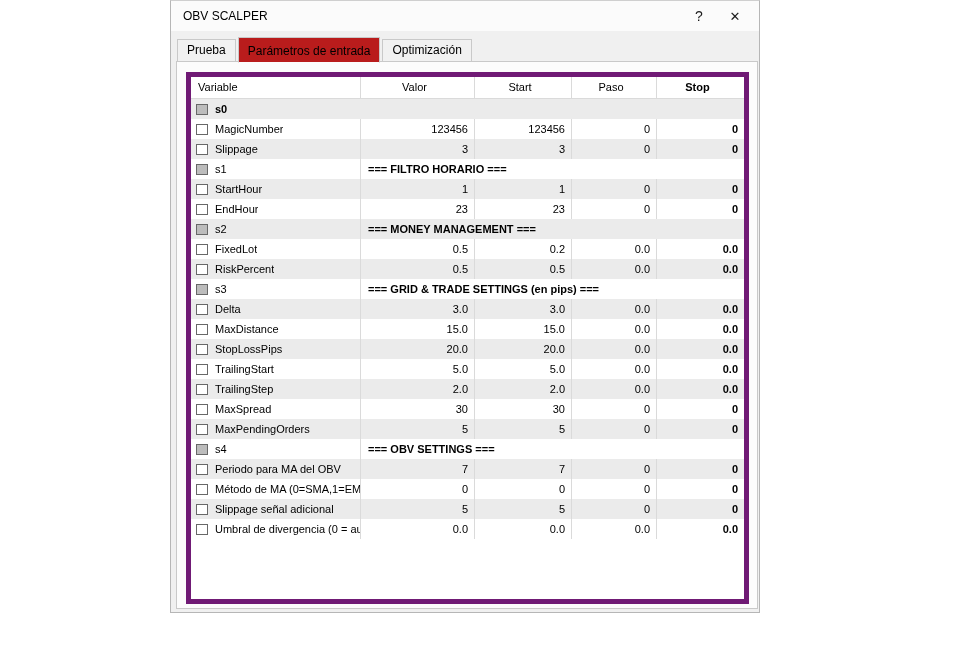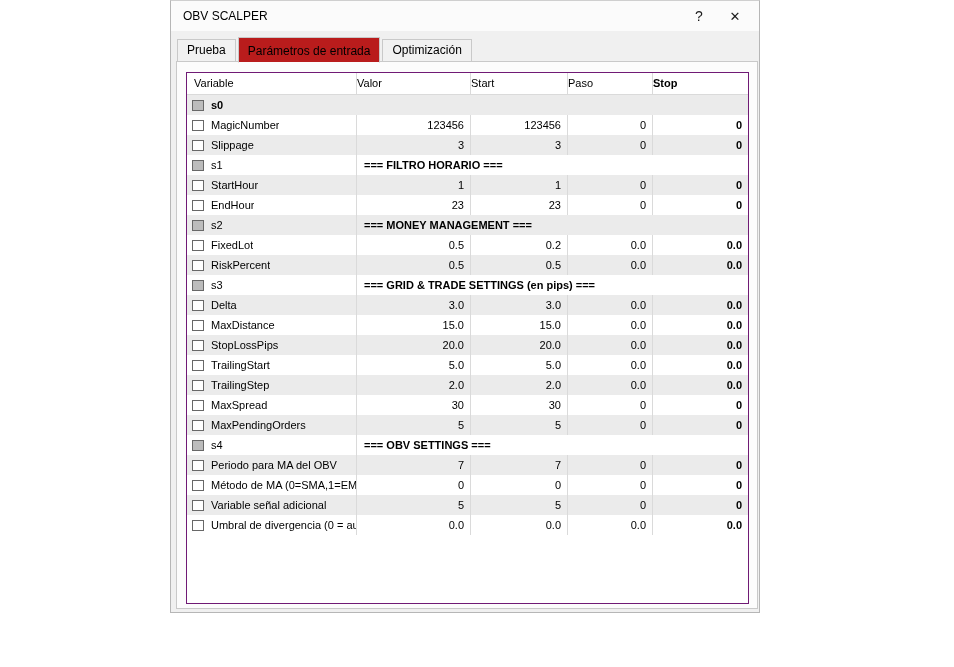--- a/index.html
+++ b/index.html
@@ -32,38 +32,38 @@
     padding-top:6px; margin-bottom:-1px; z-index:4; position:relative;
   }
 
   .tabpage {
     position:absolute; left:5px; top:60px; width:582px; height:548px;
     background:#fcfcfc; border:1px solid #c9c9c9; z-index:1;
   }
 
   .ptable {
     position:absolute; left:9px; top:10px; width:563px; height:532px;
-    background:#ffffff; border:1px solid #701a75; overflow:hidden;
+    background:#ffffff; border:5px solid #701a75; overflow:hidden;
     font-size:11px;
   }
   .thead {
     display:grid; grid-template-columns:170px 114px 97px 85px 1fr;
     height:22px; background:#ffffff; border-bottom:1px solid #dadada;
   }
   .thead .cell { line-height:21px; }
   .trow {
     display:grid; grid-template-columns:170px 114px 97px 85px 1fr;
     height:20px; background:#ffffff;
   }
   .trow.section { grid-template-columns:170px 1fr; }
   .trow.alt { background:#ebebeb; }
   .cell { border-right:1px solid #dadada; overflow:hidden; white-space:nowrap; }
   .thead .cell:last-child, .trow .cell:last-child { border-right:none;font-weight:bold; }
   .head-var { text-align:left; padding-left:7px; }
-  .head-val { text-align:left; padding-right:6px; }
+  .head-val { text-align:center; padding-right:6px; }
   .var-cell { display:flex; align-items:center; padding-left:5px; }
   .checkbox {
     width:12px; height:11px; flex:0 0 12px;
     border:1px solid #686868; background:#ffffff; margin-right:7px;
   }
   .checkbox.cb-section { background:#bcbcbc; }
   .var-label { overflow:hidden; white-space:nowrap; }
   .val-cell { text-align:right; padding-right:6px; line-height:20px; }
   .section-cell { text-align:left; padding-left:7px; line-height:20px; border-right:none; }
 </style>
@@ -274,21 +274,21 @@
               <span class="var-label">Método de MA (0=SMA,1=EMA...</span>
             </div>
             <div class="cell val-cell">0</div>
             <div class="cell val-cell">0</div>
             <div class="cell val-cell">0</div>
             <div class="cell val-cell">0</div>
           </div>
           <div class="trow alt">
             <div class="cell var-cell">
               <span class="checkbox"></span>
-              <span class="var-label">Variable señal adicional</span>
+              <span class="var-label">Slippage señal adicional</span>
             </div>
             <div class="cell val-cell">5</div>
             <div class="cell val-cell">5</div>
             <div class="cell val-cell">0</div>
             <div class="cell val-cell">0</div>
           </div>
           <div class="trow">
             <div class="cell var-cell">
               <span class="checkbox"></span>
               <span class="var-label">Umbral de divergencia (0 = aut...</span>

